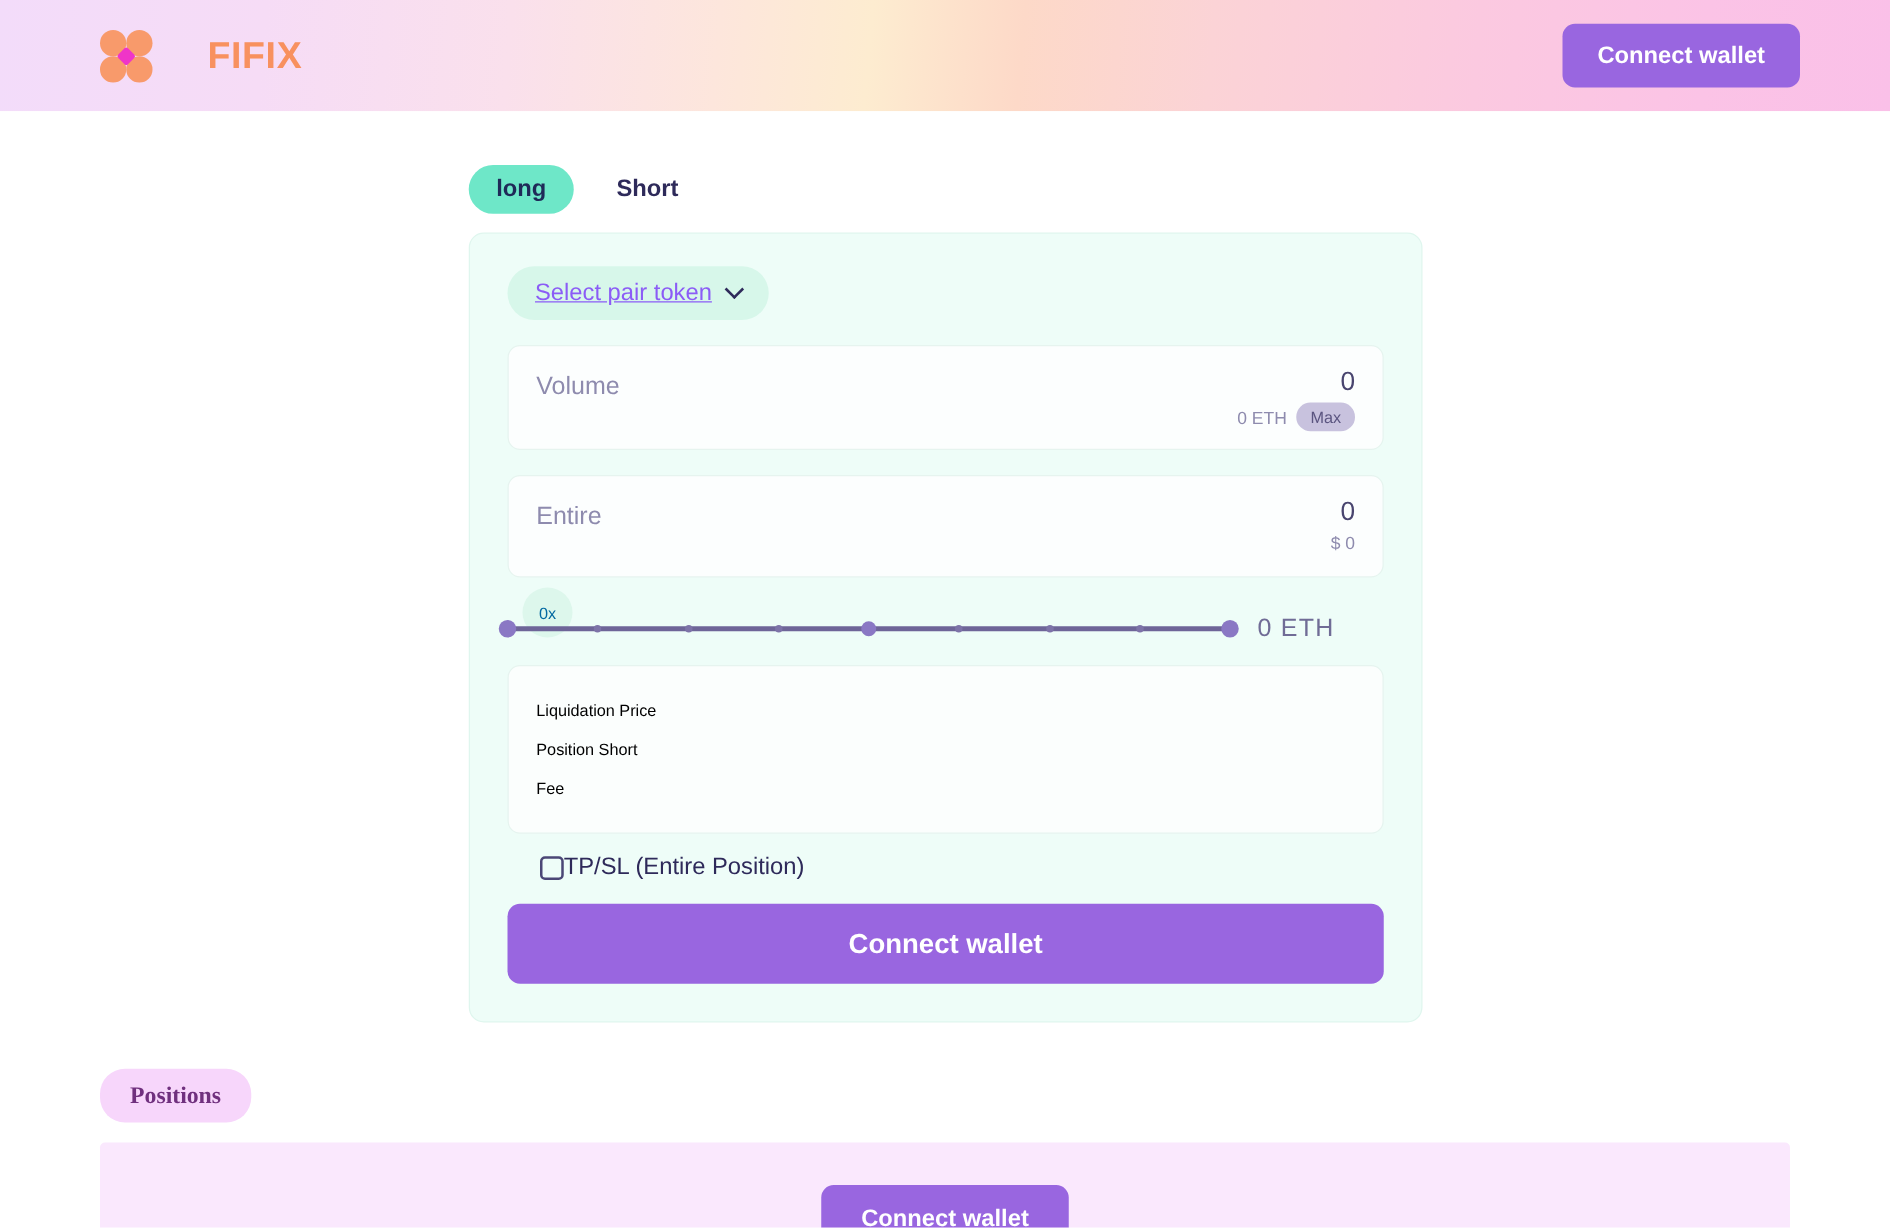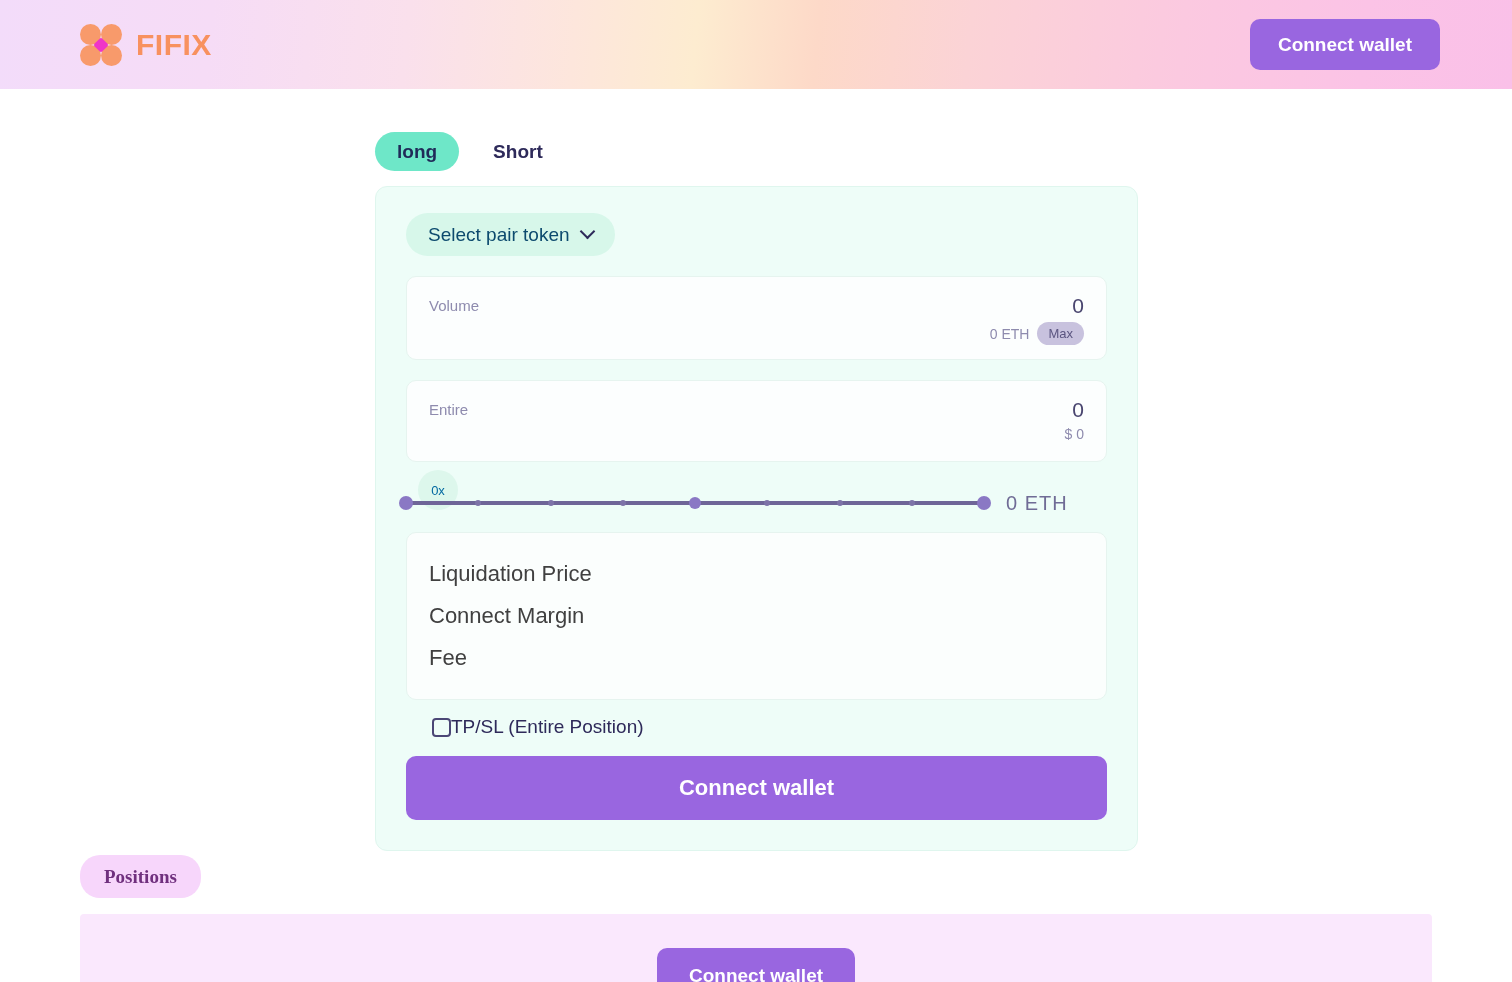--- a/index.html
+++ b/index.html
@@ -64,20 +64,21 @@
     height: 11px;
     background: #ef35c8;
     transform: translate(-50%, -50%) rotate(45deg);
     border-radius: 2px;
   }
   .brand-name {
     font-size: 30px;
     font-weight: 700;
     letter-spacing: 0.5px;
     color: #f8915f;
+    margin-left: 30px;
   }
   .btn-connect-header {
     background: #9966e0;
     color: #ffffff;
     border: none;
     border-radius: 10px;
     font-family: "Liberation Sans", sans-serif;
     font-size: 19px;
     font-weight: 700;
     padding: 16px 28px;
@@ -132,24 +133,25 @@
 
   .pair-select {
     display: inline-flex;
     align-items: center;
     gap: 12px;
     background: #d7f7ea;
     border: none;
     border-radius: 22px;
     padding: 12px 22px;
     font-size: 19px;
-    color: #0c4a6e;
-    cursor: pointer;
-    font-family: "Liberation Sans", sans-serif;
-    line-height: 1;
+    color: #8b5cf6;
+    cursor: pointer;
+    font-family: "Liberation Sans", sans-serif;
+    line-height: 1;
+    text-decoration: underline;
   }
   .chev {
     display: inline-block;
     width: 11px;
     height: 11px;
     border-right: 2px solid #2e2a5a;
     border-bottom: 2px solid #2e2a5a;
     transform: translateY(-3px) rotate(45deg);
   }
 
@@ -158,21 +160,21 @@
     background: #fcfefe;
     border: 1px solid #e6f4ef;
     border-radius: 10px;
     padding: 18px 22px 14px 22px;
     display: flex;
     align-items: flex-start;
     justify-content: space-between;
     min-height: 82px;
   }
   .field-label {
-    font-size: 15px;
+    font-size: 20px;
     color: #8e8bae;
     line-height: 1.2;
     padding-top: 2px;
   }
   .field-right {
     text-align: right;
     display: flex;
     flex-direction: column;
     align-items: flex-end;
     gap: 6px;
@@ -258,22 +260,22 @@
 
   
   .info-card {
     margin-top: 16px;
     background: #fbfefd;
     border: 1px solid #e6f4ef;
     border-radius: 10px;
     padding: 20px 22px;
   }
   .info-row {
-    font-size: 22px;
-    color: #404040;
+    font-size: 13px;
+    color: #000000;
     padding: 8px 0;
     display: flex;
     justify-content: space-between;
     align-items: center;
   }
   .info-row .val { color: #9a97b8; }
 
   
   .tpsl {
     margin-top: 16px;
@@ -430,21 +432,21 @@
         <span class="lev-value">0  ETH</span>
       </div>
 
       
       <div class="info-card">
         <div class="info-row">
           <span>Liquidation Price</span>
           <span class="val"></span>
         </div>
         <div class="info-row">
-          <span>Connect Margin</span>
+          <span>Position Short</span>
           <span class="val"></span>
         </div>
         <div class="info-row">
           <span>Fee</span>
           <span class="val"></span>
         </div>
       </div>
 
       
       <div class="tpsl">

